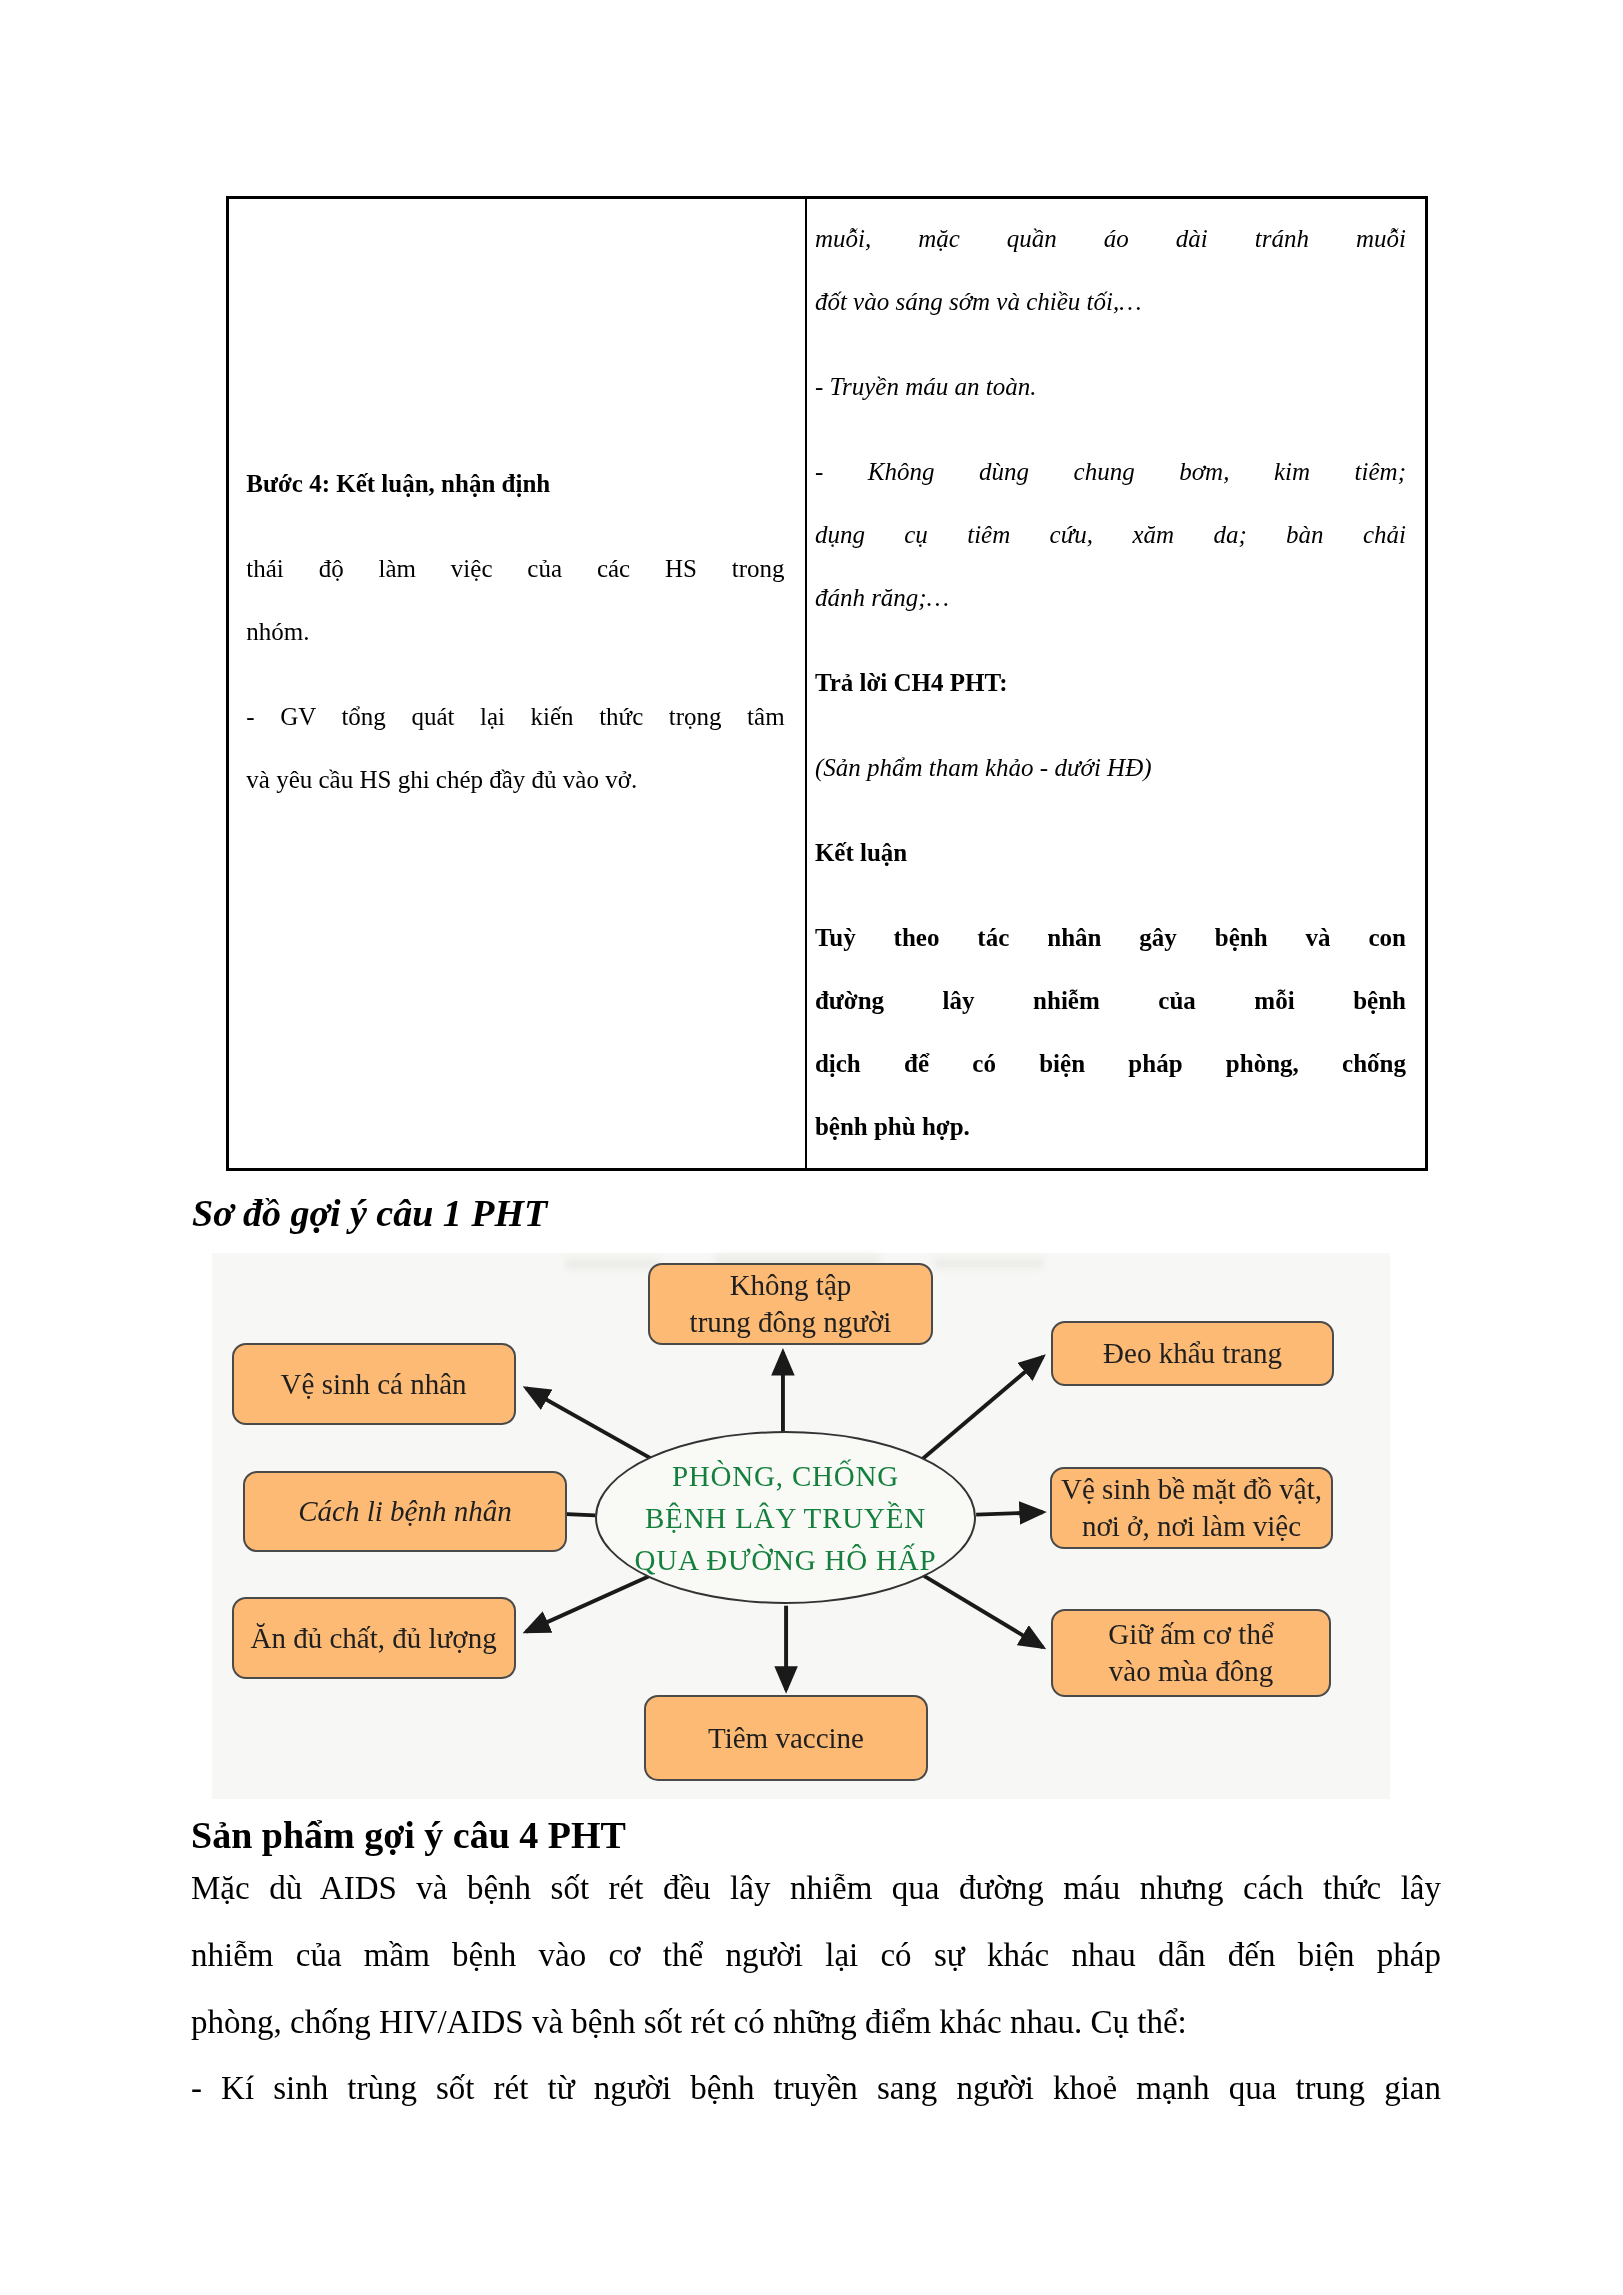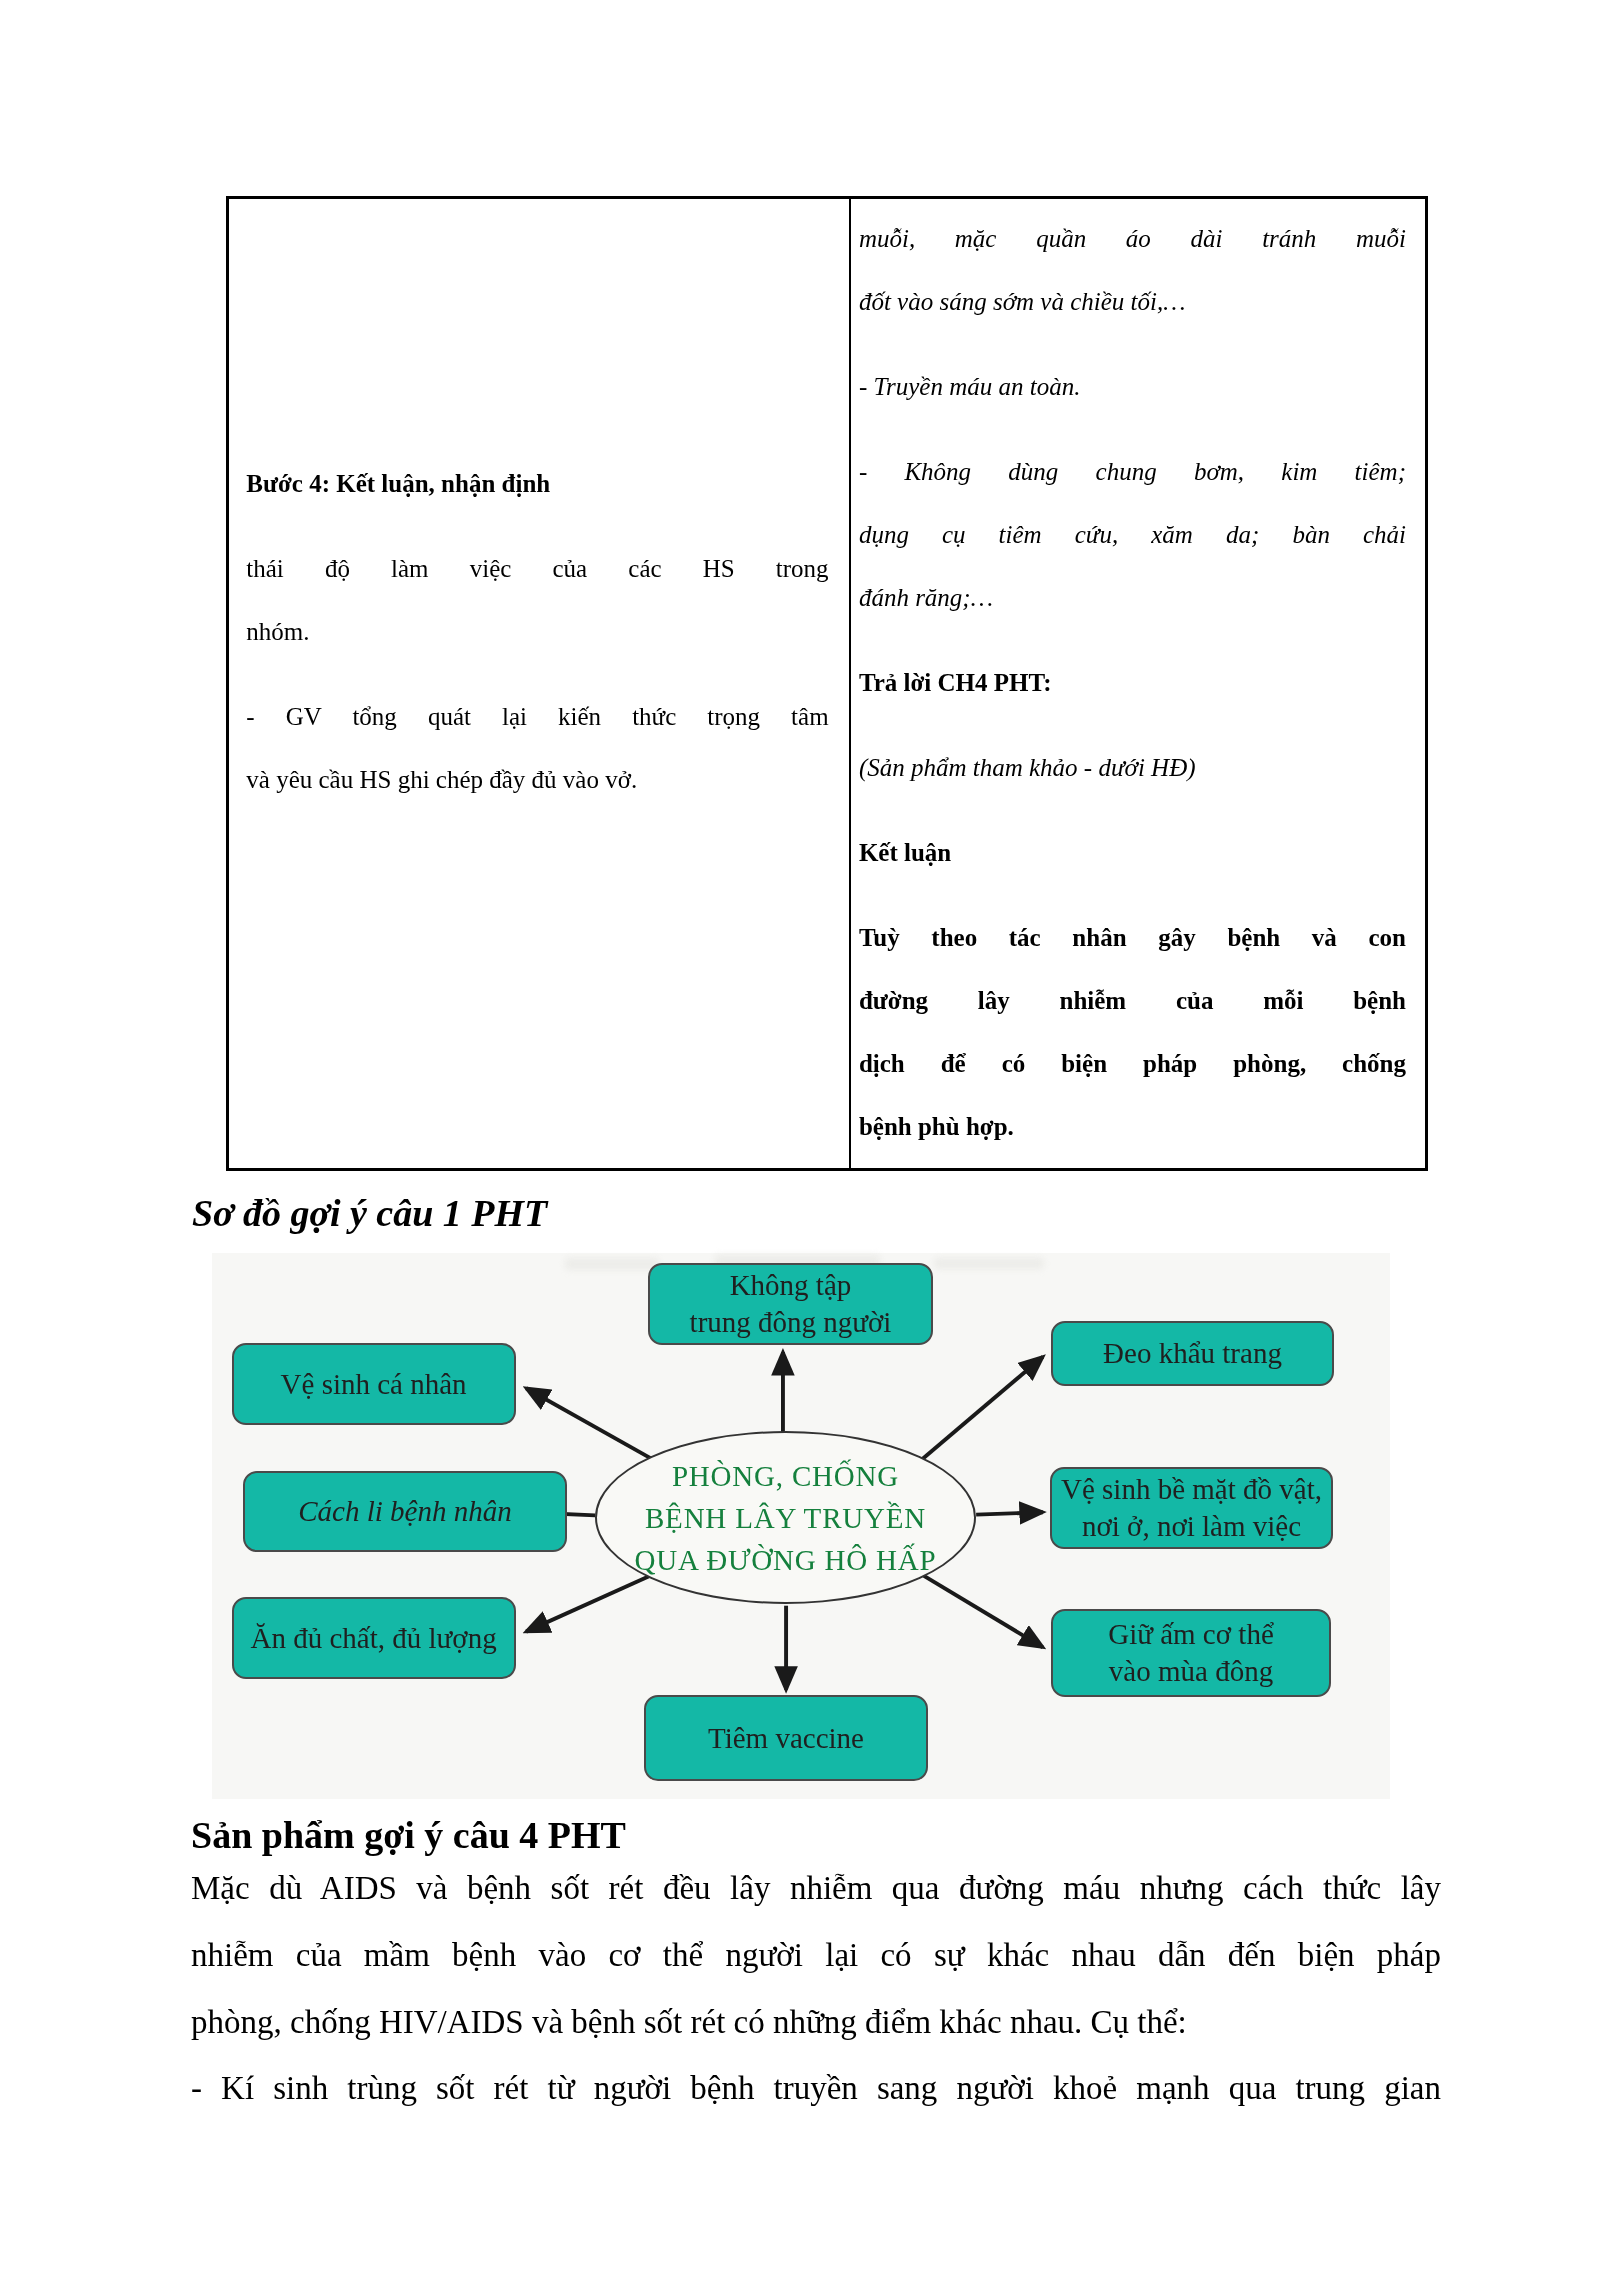--- a/index.html
+++ b/index.html
@@ -7,21 +7,21 @@
     position:relative; width:1623px; height:2295px; background:#ffffff;
     font-family:"Liberation Serif", serif; color:#000; overflow:hidden;
   }
 
   
   .doc-table{
     position:absolute; left:226px; top:196px; width:1202px; height:975px;
     border:3.1px solid #000; box-sizing:border-box; display:flex; background:#fff;
   }
   .cell{box-sizing:border-box; font-size:25px;}
-  .cell-left{width:622px; border-right:2.4px solid #000; padding:253px 20.4px 0 17.3px;}
+  .cell-left{width:578px; border-right:2.4px solid #000; padding:253px 20.4px 0 17.3px;}
   .cell-right{flex:1; padding:7.9px 19px 0 7.9px; font-style:italic;}
   .para{margin-top:22px;}
   .para:first-child{margin-top:0;}
   .line{line-height:63px; text-align:justify; text-align-last:auto;}
   .line.stretch{text-align-last:justify;}
   .bold{font-weight:bold; font-style:normal;}
   .italic{font-style:italic;}
 
   
   .caption-1{
@@ -45,21 +45,21 @@
   .diagram{
     position:absolute; left:212px; top:1253px; width:1178px; height:546px;
     background:#f7f7f5;
   }
   .smudge{position:absolute; background:#e3e3df; filter:blur(3.9px); opacity:.55; border-radius:3.1px;}
   .sm1{left:353px; top:4.7px;  width:94px; height:12.6px;}
   .sm2{left:503px; top:1.6px;  width:165px; height:14px;}
   .sm3{left:722px; top:4.7px;  width:110px; height:11px;}
   .arrows{position:absolute; left:0; top:0; width:1178px; height:546px;}
   .node{
-    position:absolute; box-sizing:border-box; background:#14b8a6;
+    position:absolute; box-sizing:border-box; background:#fdba74;
     border:2.4px solid #4a4a4a; border-radius:14px;
     display:flex; align-items:center; justify-content:center;
     text-align:center; font-size:29px; line-height:37px; color:#1f1f1f;
     white-space:pre-line;
   }
   .n-top   {left:436px;  top:10.2px;  width:285px; height:82px;}
   .n-left1 {left:19.6px;   top:90px; width:284px; height:82px;}
   .n-left2 {left:31px;   top:218px; width:324px; height:81px;font-style:italic;}
   .n-left3 {left:19.6px;   top:344px; width:284px; height:82px;}
   .n-right1{left:839px; top:68px;  width:283px; height:65px;}

